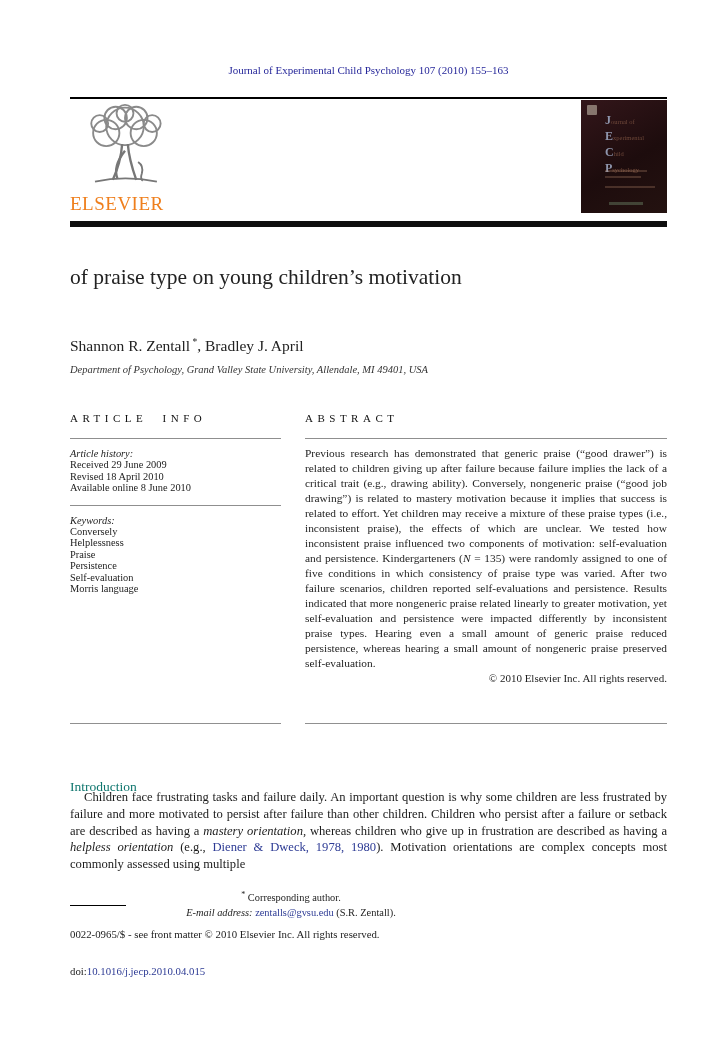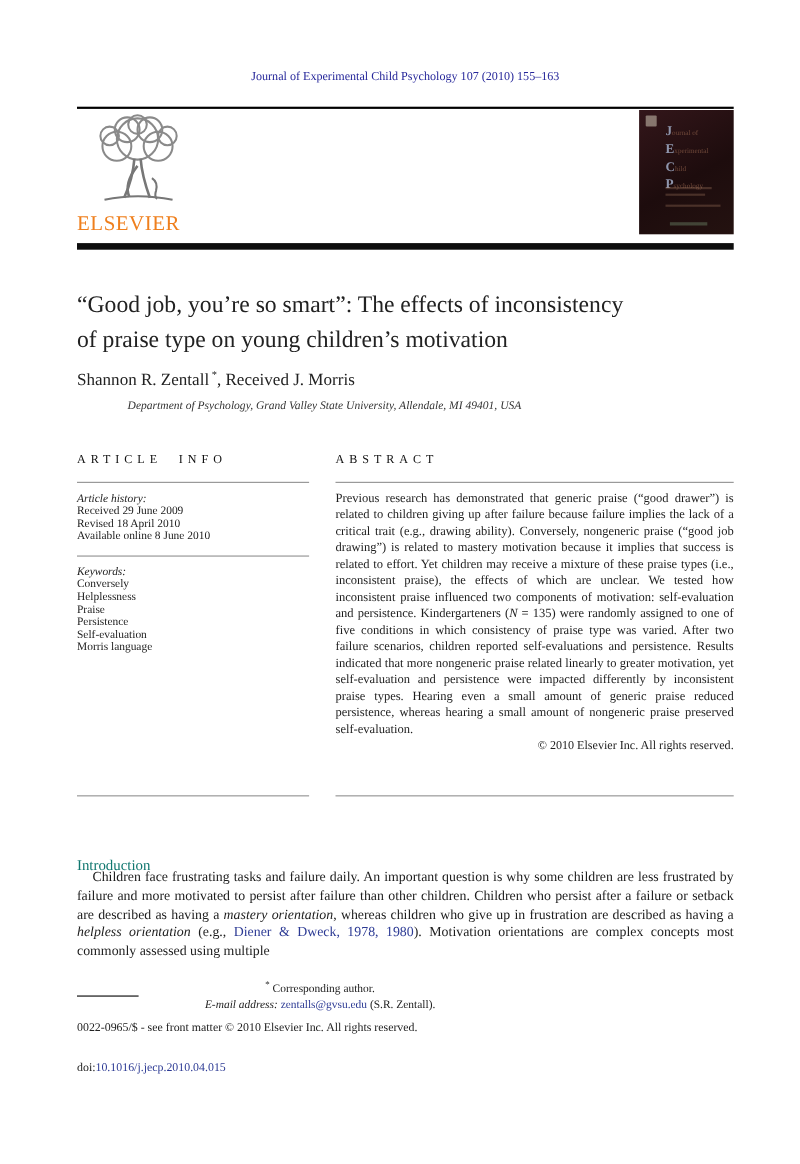--- a/index.html
+++ b/index.html
@@ -42,21 +42,21 @@
   .cover-faint{position:absolute;left:24px;height:2px;background:rgba(185,140,110,0.28);}
   .cover-bottom{position:absolute;bottom:8px;left:28px;width:34px;height:3px;
                 background:rgba(130,165,130,0.35);}
 
   
   .title{position:absolute;top:262px;left:70px;width:620px;font-size:21.5px;line-height:31px;
          color:#222;font-weight:400;}
   .title .li{white-space:nowrap;}
   .authors{position:absolute;top:337px;left:70px;font-size:15.5px;color:#222;}
   .authors sup{font-size:9.5px;}
-  .affiliation{position:absolute;top:364px;left:70px;font-size:10.5px;font-style:italic;color:#333;margin-left:46px;}
+  .affiliation{position:absolute;top:364px;left:70px;font-size:10.5px;font-style:italic;color:#333;}
 
   
   .info-col{position:absolute;top:412px;left:70px;width:211px;font-size:10.4px;
             line-height:11.4px;color:#222;}
   .abs-col{position:absolute;top:412px;left:305px;width:362px;color:#1d1d1d;}
   .col-heading{font-size:11px;letter-spacing:4.5px;word-spacing:8px;color:#111;line-height:12px;}
   .heading-rule{height:1px;background:#8f8f8f;margin-top:14px;}
   .mid-rule{height:1px;background:#8f8f8f;margin-top:11px;}
   .history-label,.keywords-label{font-style:italic;margin-top:9px;}
   .info-col .li{line-height:11.4px;}
@@ -129,24 +129,23 @@
       </div>
     <div class="cover-faint" style="top:70px;width:42px;"></div>
     <div class="cover-faint" style="top:76px;width:36px;"></div>
     <div class="cover-faint" style="top:86px;width:50px;"></div>
     <div class="cover-bottom"></div>
   </div>
 
   <div class="black-bar"></div>
 
   <div class="title">
-      <div class="li">“Good job, you’re so smart”: The effects of inconsistency</div>
       <div class="li">of praise type on young children’s motivation</div>
     </div>
-  <div class="authors"><span>Shannon R. Zentall</span><sup> *</sup><span>, Received J. Morris</span></div>
+  <div class="authors"><span>Shannon R. Zentall</span><sup> *</sup><span>, Bradley J. April</span></div>
   <div class="affiliation">Department of Psychology, Grand Valley State University, Allendale, MI 49401, USA</div>
 
   <div class="info-col">
     <div class="col-heading">ARTICLE INFO</div>
     <div class="heading-rule"></div>
     <div class="history-label">Article history:</div>
     <div>
         <div class="li">Received 29 June 2009</div>
         <div class="li">Revised 18 April 2010</div>
         <div class="li">Available online 8 June 2010</div>

